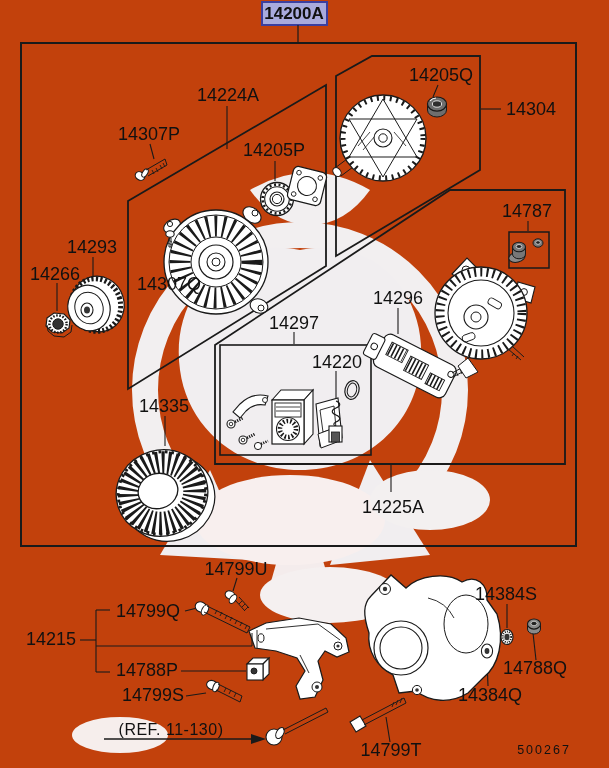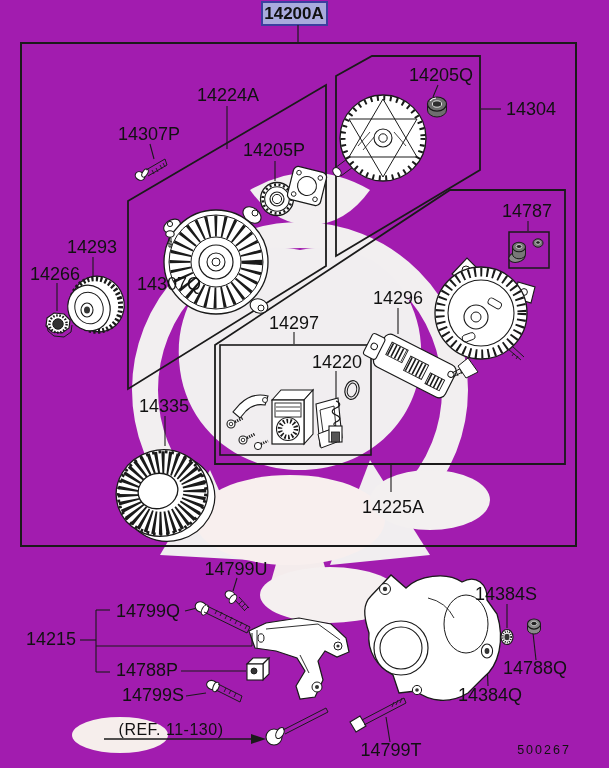--- a/index.html
+++ b/index.html
@@ -1,16 +1,16 @@
 <!DOCTYPE html>
 <html><head>
 <meta charset="utf-8">
 <style>
   html,body{margin:0;padding:0;background:#fff;}
-  .stage{width:609px;height:768px;background:#a21caf;position:relative;overflow:hidden;}
+  .stage{width:609px;height:768px;background:#c2410c;position:relative;overflow:hidden;}
   svg{display:block;}
   svg text{font-family:"Liberation Sans","DejaVu Sans",sans-serif;font-size:18px;fill:#111;text-anchor:middle;}
   svg text.fs16{font-size:16px;letter-spacing:0.5px;}
   svg text.fs12{font-size:12.5px;letter-spacing:2px;}
   svg text.callout-t{font-size:17px;font-weight:bold;}
 </style>
 </head>
 <body>
 
 <div class="stage">

